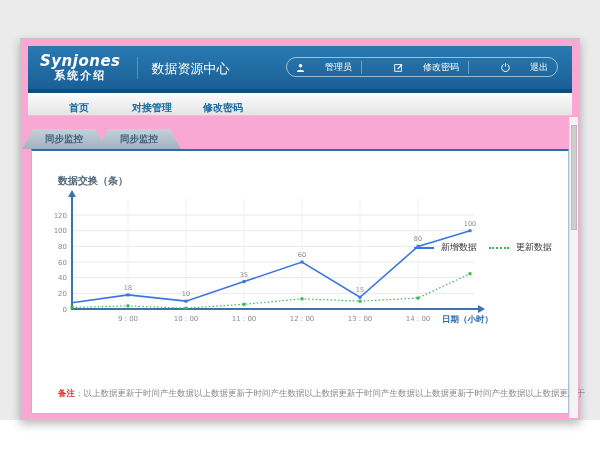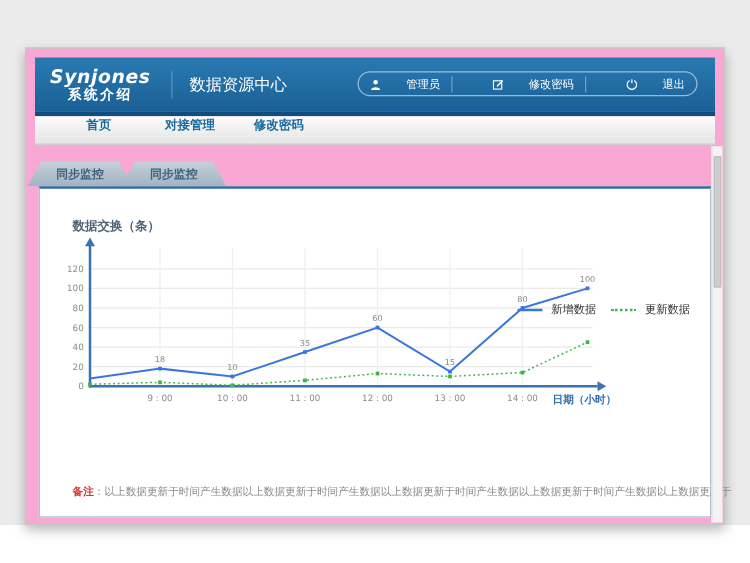--- a/index.html
+++ b/index.html
@@ -15,21 +15,21 @@
   .logo .cn { font-size:11px; font-weight:bold; letter-spacing:2px; }
   .hdr-title { color:#fff; font-size:13px; padding-left:14px; margin-left:2px; border-left:1px solid rgba(255,255,255,.25); height:22px; line-height:24px; }
   .userbox { position:absolute; right:14px; top:11px; display:flex; align-items:center; border:1px solid rgba(255,255,255,.55); border-radius:10px; height:20px; }
   .userbox .uitem { display:flex; align-items:center; gap:20px; padding:0 9px; color:#fff; font-size:9px; cursor:pointer; }
   .userbox .uitem + .uitem { border-left:1px solid rgba(255,255,255,.35);padding-left:32px; }
   .uicon { width:9px; height:9px; display:inline-block; }
 
   .darkstrip { height:4px; background:#0e4d7c; }
 
   
-  .nav { height:23px; background:linear-gradient(180deg,#fcfcfc,#e4e4e4); border-bottom:1px solid #cfcfcf; display:flex; align-items:flex-start; padding-left:16px; }
+  .nav { height:23px; background:linear-gradient(180deg,#fcfcfc,#e4e4e4); border-bottom:1px solid #cfcfcf; display:flex; align-items:flex-end; padding-left:16px; }
   .nav .nitem { width:70px; display:flex; align-items:center; justify-content:center; font-size:10px; font-weight:bold; color:#1a6aa0; cursor:pointer; }
   .nav .nsep { width:1px; margin:5px 0; background:#c4c4c4; }
 
   
   .tabs { display:flex; margin:13px 0 0 3px; height:20px; position:relative; z-index:2; }
   .tab { height:20px; display:flex; align-items:center; justify-content:center; gap:5px; font-size:9.5px; font-weight:bold; cursor:pointer; }
   .tab.active { background:linear-gradient(180deg,#2a6da8,#1c578e); color:#fff; padding:0 16px 0 10px; min-width:78px;
                 clip-path:polygon(0 0, calc(100% - 11px) 0, 100% 100%, 0 100%); z-index:3; }
   .tab.ghost { background:linear-gradient(180deg,#c6d0da,#a2b3c2); color:#3f617e; min-width:84px; margin-left:-9px;
                clip-path:polygon(11px 0, calc(100% - 11px) 0, 100% 100%, 0 100%); z-index:1; }

